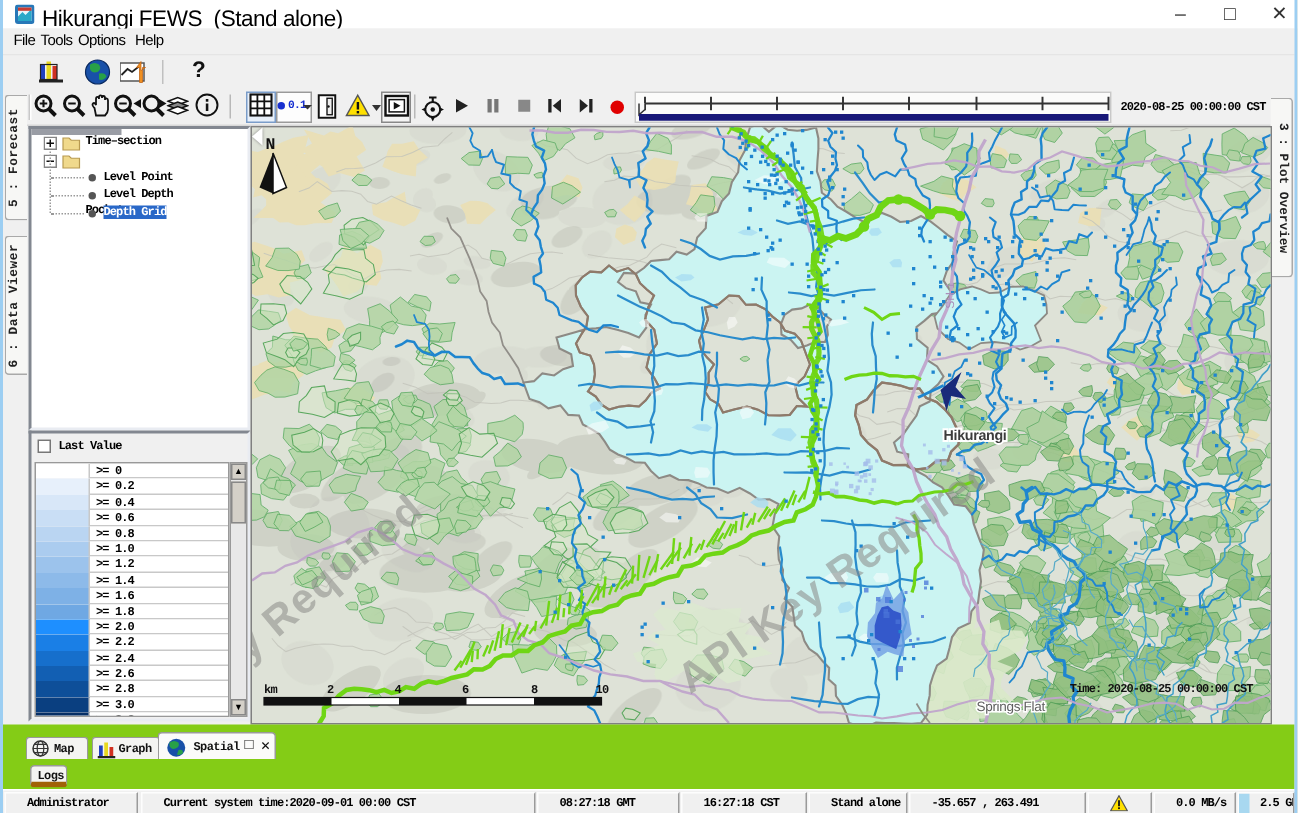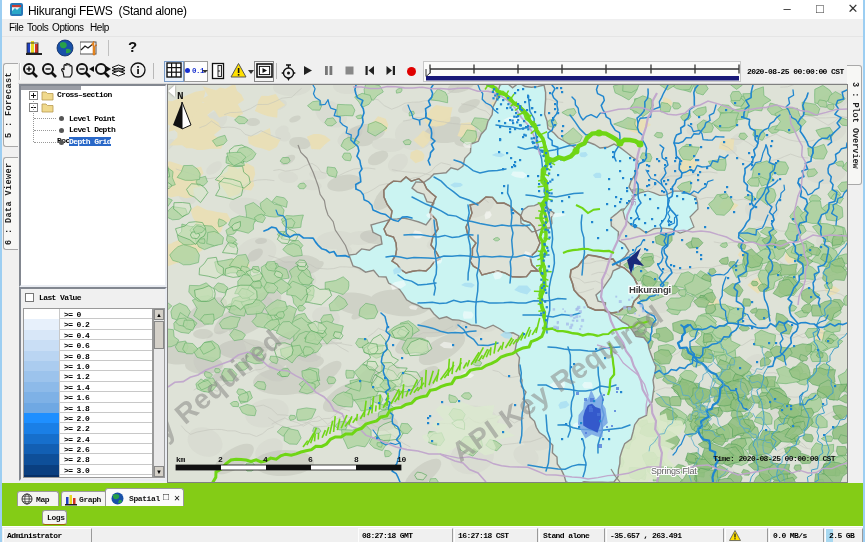--- a/index.html
+++ b/index.html
@@ -1,20 +1,20 @@
 <!DOCTYPE html>
 <html><head><meta charset="utf-8">
 <style>
 * { margin:0; padding:0; box-sizing:border-box; }
 html,body { width:865px; height:542px; overflow:hidden; }
 body { font-family:"Liberation Sans",sans-serif; background:#f0f0f0; position:relative; }
 .mono { font-family:"Liberation Mono",monospace; }
 #titlebar { position:absolute; left:0; top:0; width:865px; height:19px; background:#ffffff; border-left:2px solid #9ccef2; }
 #titlebar .ticon { position:absolute; left:8px; top:3px; width:13px; height:13px; }
-#titlebar .ttext { position:absolute; left:26px; top:4px; font-size:12px; letter-spacing:-0.3px; color:#000; }
+#titlebar .ttext { position:absolute; left:26px; top:4px; font-size:15px; letter-spacing:-0.3px; color:#000; }
 .winbtn { position:absolute; top:0; width:14px; height:18px; color:#333; font-size:13px; text-align:center; line-height:17px; }
 #menubar { position:absolute; left:2px; top:19px; width:861px; height:18px; background:#f0f0f0; font-size:10px; letter-spacing:-0.4px; color:#000; border-bottom:1px solid #e5e5e5;}
 #menubar span { position:absolute; top:3px; }
 #toolbar1 { position:absolute; left:2px; top:37px; width:861px; height:23px; background:#f0f0f0; }
 #lefttabs { position:absolute; left:2px; top:60px; width:16px; height:470px; background:#f0f0f0; }
 .vtab { position:absolute; left:1px; width:15px; background:#f7f7f5; border:1px solid #a9a9a9; border-right:none; border-radius:3px 0 0 3px; }
 .vtab span { display:block; writing-mode:vertical-rl; transform:rotate(180deg); font-family:"Liberation Mono",monospace; font-size:8.5px; font-weight:bold; color:#222; width:13px; text-align:center; height:100%; letter-spacing:0.4px; }
 #righttabs { position:absolute; left:847px; top:60px; width:16px; height:470px; background:#f0f0f0; }
 .vtabr { position:absolute; left:0px; width:15px; background:#f7f7f5; border:1px solid #a9a9a9; border-left:none; border-radius:0 3px 3px 0; }
 .vtabr span { display:block; writing-mode:vertical-rl; font-family:"Liberation Mono",monospace; font-size:8.5px; font-weight:bold; color:#222; width:13px; text-align:center; height:100%; }
@@ -23,21 +23,21 @@
 #treepanel { position:absolute; left:19px; top:84px; width:148px; height:203px; background:#fff; border:2px solid; border-color:#828790 #e9ecf2 #e9ecf2 #828790; }
 #legendpanel { position:absolute; left:19px; top:287px; width:148px; height:194px; background:#f0f0f0; border:2px solid; border-color:#828790 #e9ecf2 #e9ecf2 #828790; }
 .lrow { height:10.4px; position:relative; border-bottom:1px solid #c8c8c8; background:#fff; }
 .lsw { position:absolute; left:0; top:0; width:36px; height:10.4px; border-right:1px solid #c8c8c8; }
 .ltx { position:absolute; left:40px; top:1px; font-family:"Liberation Mono",monospace; font-size:8px; letter-spacing:-0.6px; font-weight:bold; color:#000; }
 #mapwrap svg { display:block; }
 #mapwrap { position:absolute; left:167px; top:84px; width:681px; height:399px; border:1px solid #808080; background:#e1e5dc; }
 #bottombar { position:absolute; left:2px; top:483px; width:861px; height:43px; background:#84cc16; }
 .btab { position:absolute; background:#f4f4f2; border:1px solid #9a9a9a; border-bottom:none; border-radius:3px 3px 0 0; font-family:"Liberation Mono",monospace; font-size:8px; letter-spacing:-0.4px; font-weight:bold; color:#111; }
 #statusbar { position:absolute; left:2px; top:526px; width:861px; height:16px; background:#f0f0f0; font-family:"Liberation Mono",monospace; font-size:8px; letter-spacing:-0.6px; font-weight:bold; color:#000; border-top:1px solid #fff; }
-.scell { position:absolute; top:1px; height:15px; background:#f0f0f0; border:1px solid; border-color:#fdfdfd #9a9a9a #9a9a9a #fdfdfd; padding-left:3px; line-height:13px; overflow:hidden; white-space:nowrap; }
+.scell { position:absolute; top:1px; height:15px; background:#f0f0f0; border:1px solid; border-color:#fdfdfd #9a9a9a #9a9a9a #fdfdfd; padding-left:14px; line-height:13px; overflow:hidden; white-space:nowrap; }
 #leftedge { position:absolute; left:0; top:0; width:2px; height:542px; background:#9ccef2; }
 #rightedge { position:absolute; left:863px; top:0; width:2px; height:542px; background:#9ccef2; }
 .treeitem { position:absolute; font-family:"Liberation Mono",monospace; font-size:8px; letter-spacing:-0.6px; font-weight:bold; color:#000; white-space:nowrap; }
 </style></head>
 <body>
 
 <div id="titlebar">
  <svg class="ticon" viewBox="0 0 13 13">
       <rect width="13" height="13" rx="2" fill="#2878b8"></rect>
       <rect x="2" y="2" width="9" height="9" fill="#e8f4fa"></rect>
@@ -208,21 +208,21 @@
 <div id="treepanel">
  <div style="position:absolute; left:0px; top:0px; width:60px; height:4px; background:#9a9da5;"></div>
 <svg style="position:absolute;left:8px;top:5px;" width="9" height="9" viewBox="0 0 9 9">
       <rect x="0.5" y="0.5" width="8" height="8" fill="#fff" stroke="#848484"></rect>
       <line x1="2" y1="4.5" x2="7" y2="4.5" stroke="#111" stroke-width="1"></line>
       <line x1="4.5" y1="2" x2="4.5" y2="7" stroke="#111" stroke-width="1"></line>
     </svg>
     <svg style="position:absolute;left:20px;top:4px;" width="13" height="11" viewBox="0 0 13 11">
       <path d="M1,2 L5,2 L6.5,3.5 L12,3.5 L12,10 L1,10 Z" fill="#f0d98c" stroke="#b89a50" stroke-width="0.8"></path>
     </svg>
-    <div class="treeitem" style="left:36px;top:4px;">Cross–section</div>
+    <div class="treeitem" style="left:36px;top:4px;">Time–section</div>
     <svg style="position:absolute;left:8px;top:17px;" width="9" height="9" viewBox="0 0 9 9">
       <rect x="0.5" y="0.5" width="8" height="8" fill="#fff" stroke="#848484"></rect>
       <line x1="2" y1="4.5" x2="7" y2="4.5" stroke="#111" stroke-width="1"></line>
     </svg>
     <svg style="position:absolute;left:20px;top:16px;" width="13" height="11" viewBox="0 0 13 11">
       <path d="M1,2 L5,2 L6.5,3.5 L12,3.5 L12,10 L1,10 Z" fill="#f0d98c" stroke="#b89a50" stroke-width="0.8"></path>
     </svg>
     <div class="treeitem" style="left:36px;top:16px;margin-top:34px;">Pocket</div>
     <div style="position:absolute;left:38px;top:30px;width:5px;height:5px;background:#555;border-radius:50%;"></div>
     <div class="treeitem" style="left:48px;top:28px;text-align:right;">Level Point</div>
@@ -2003,27 +2003,28 @@
  <div class="btab" style="left:103px; top:5px; width:79px; height:18px; background:#fbfbfa;">
       <svg style="position:absolute;left:5px;top:3px;" width="13" height="13" viewBox="0 0 13 13">
         <circle cx="6.5" cy="6.5" r="6" fill="#1850a8"></circle>
         <path d="M2,3 Q5,1 8,3 Q9,6 6,7 Q3,8 2,5 Z" fill="#28a048"></path>
         <path d="M8,8 Q11,7 11,10 Q9,12 7,11 Z" fill="#28a048"></path>
       </svg>
       <span style="position:absolute;left:23px;top:5px;text-align:right;">Spatial</span>
    <span style="position:absolute;left:57px;top:3px;font-size:10px;letter-spacing:0;">□</span>
       <span style="position:absolute;left:68px;top:3px;font-size:10px;letter-spacing:0;">✕</span>
     </div>
- <div class="btab" style="left:40px; top:27px; width:25px; height:15px; border-bottom:1px solid #a16207; border-radius:3px;">
+ <div class="btab" style="left:18px; top:27px; width:25px; height:15px; border-bottom:4px solid #a16207; border-radius:3px;">
       <span style="position:absolute;left:4px;top:2px;">Logs</span>
     </div>
 </div>
 
 <div id="statusbar">
  <div class="scell" style="left:1px; width:89px;">Administrator</div>
+ <div class="scell" style="left:92px; width:263px;">Current system time:2020-09-01 00:00 CST</div>
  <div class="scell" style="left:356px; width:95px;">08:27:18 GMT</div>
  <div class="scell" style="left:452px; width:84px;">16:27:18 CST</div>
  <div class="scell" style="left:537px; width:66px;">Stand alone</div>
  <div class="scell" style="left:604px; width:118px;">-35.657 , 263.491</div>
  <div class="scell" style="left:723px; width:43px;"><svg width="12" height="11" viewBox="0 0 12 11" style="margin-top:1px;">
         <path d="M6,0.5 L11.5,10.5 L0.5,10.5 Z" fill="#ffe000" stroke="#555" stroke-width="0.8"></path>
         <rect x="5.4" y="3.5" width="1.2" height="4" fill="#111"></rect>
         <rect x="5.4" y="8.2" width="1.2" height="1.2" fill="#111"></rect>
       </svg></div>
  <div class="scell" style="left:767px; width:55px;">0.0 MB/s</div>

